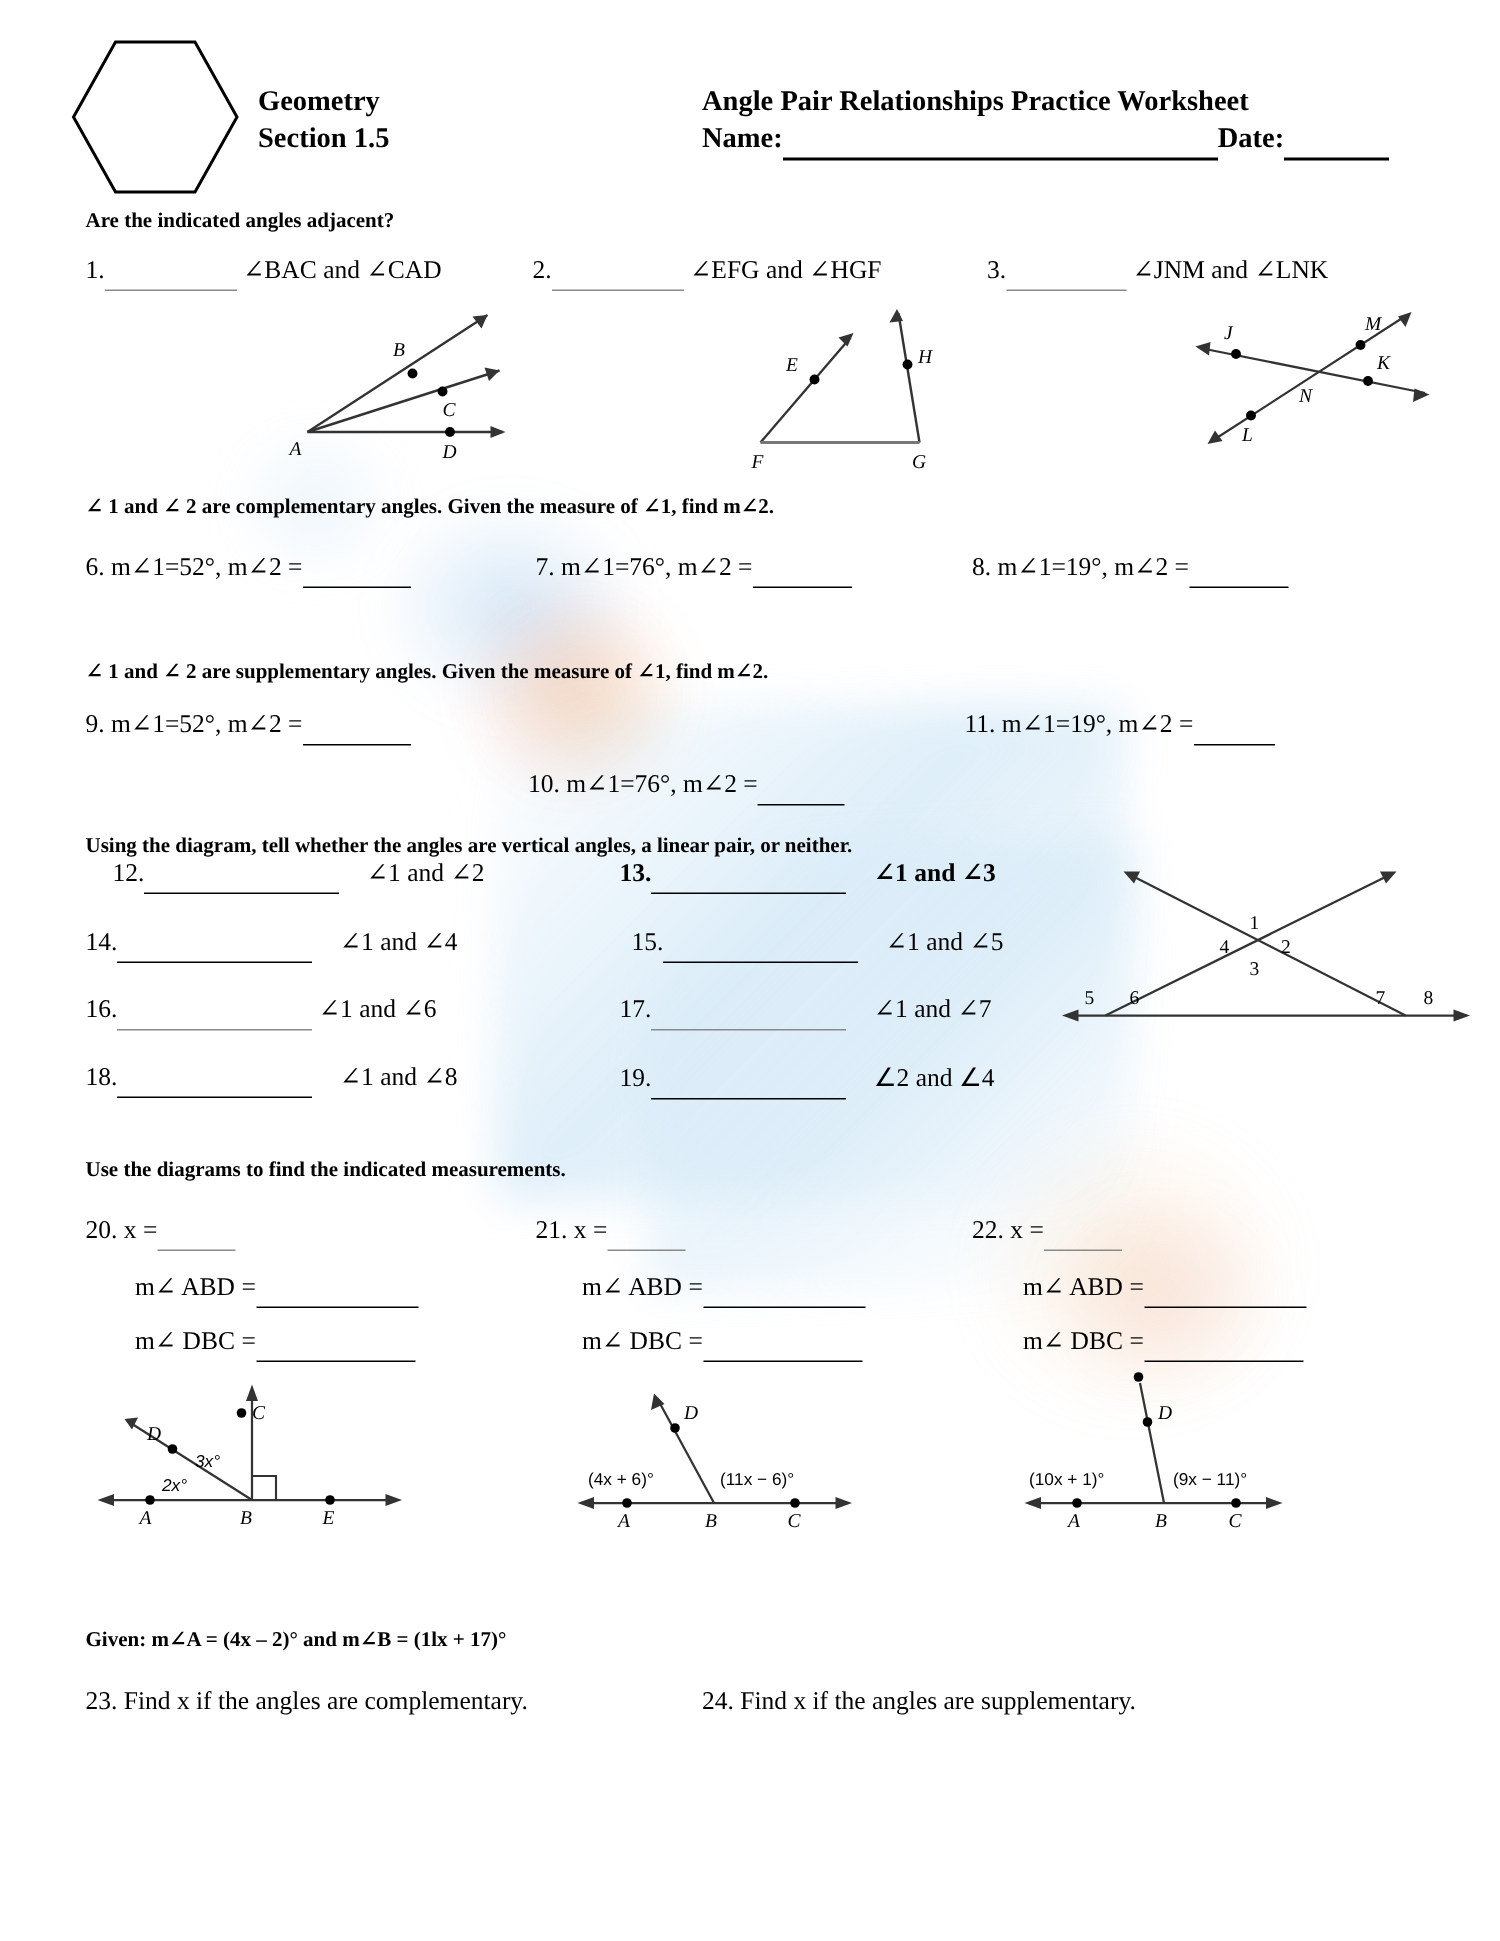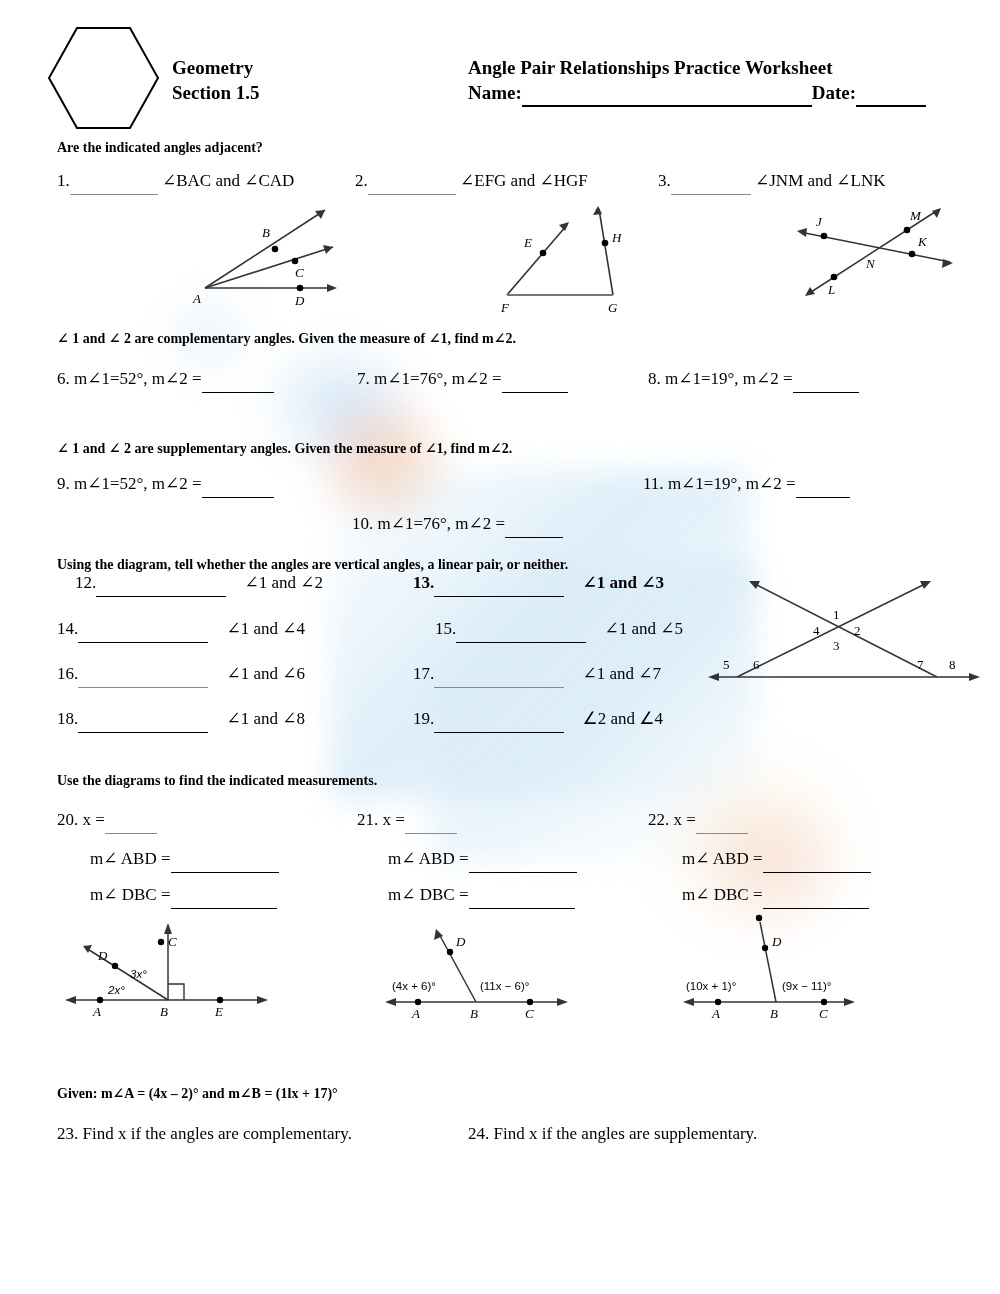--- a/index.html
+++ b/index.html
@@ -202,28 +202,28 @@
   </div>
   <div class="q" style="left:413px; top:572px;font-weight:bold;">
     <span>13.</span><span class="blank" style="width:130px">&nbsp;</span>
     <span style="margin-left:14px">∠1 and ∠3</span>
   </div>
 
   <div class="q" style="left:57px; top:618px;">
     <span>14.</span><span class="blank" style="width:130px">&nbsp;</span>
     <span style="margin-left:14px">∠1 and ∠4</span>
   </div>
-  <div class="q" style="left:435px; top:618px;">
+  <div class="q" style="left:421px; top:618px;">
     <span>15.</span><span class="blank" style="width:130px">&nbsp;</span>
     <span style="margin-left:14px">∠1 and ∠5</span>
   </div>
 
   <div class="q" style="left:57px; top:663px;">
     <span>16.</span><span class="blank blank-gray" style="width:130px">&nbsp;</span>
-    <span style="margin-left:14px">∠1 and ∠6</span>
+    <span style="">∠1 and ∠6</span>
   </div>
   <div class="q" style="left:413px; top:663px;">
     <span>17.</span><span class="blank blank-gray" style="width:130px">&nbsp;</span>
     <span style="margin-left:14px">∠1 and ∠7</span>
   </div>
 
   <div class="q" style="left:57px; top:708px;">
     <span>18.</span><span class="blank" style="width:130px">&nbsp;</span>
     <span style="margin-left:14px">∠1 and ∠8</span>
   </div>

